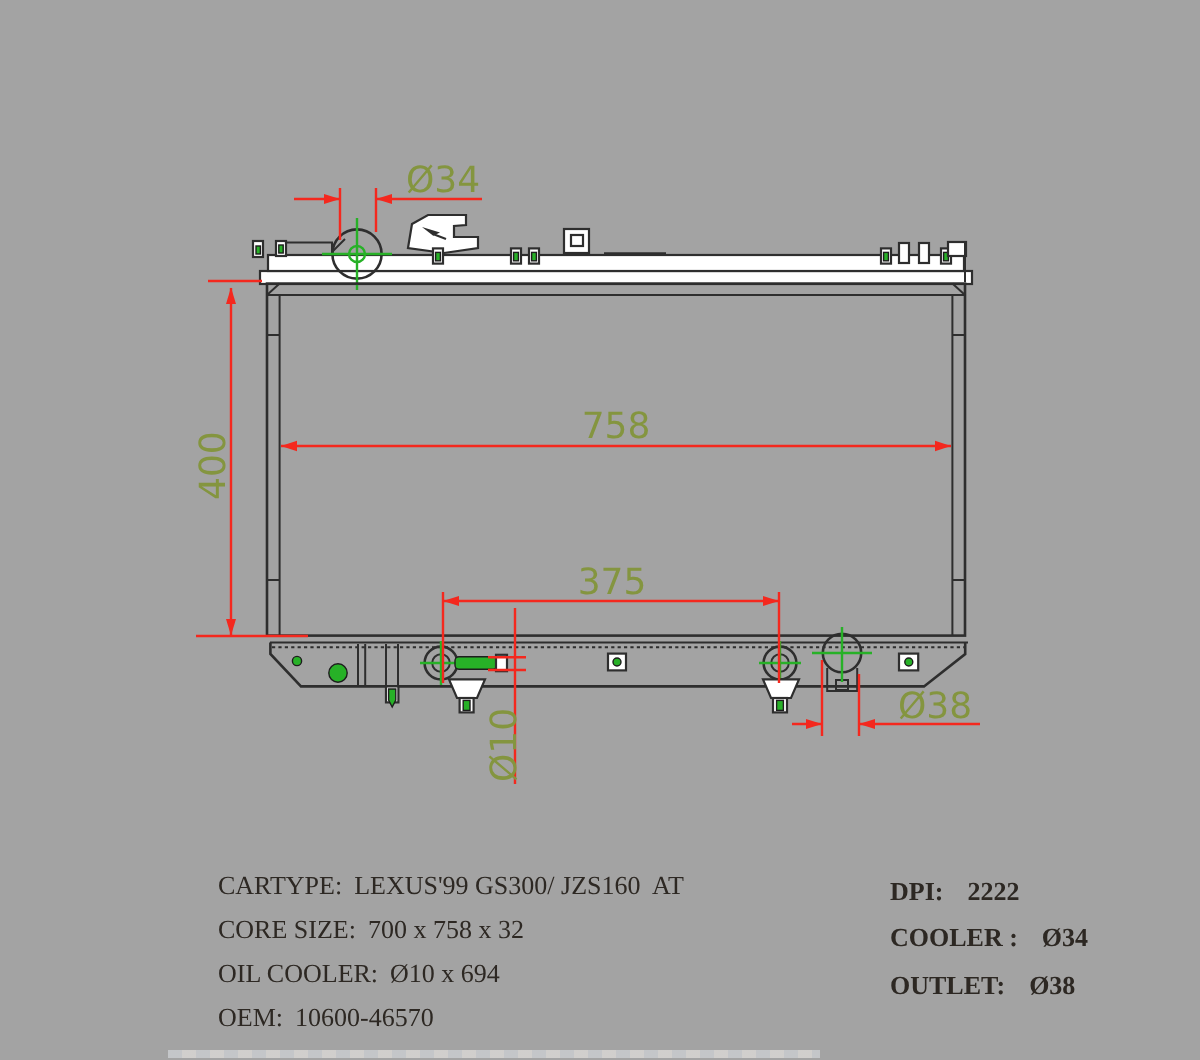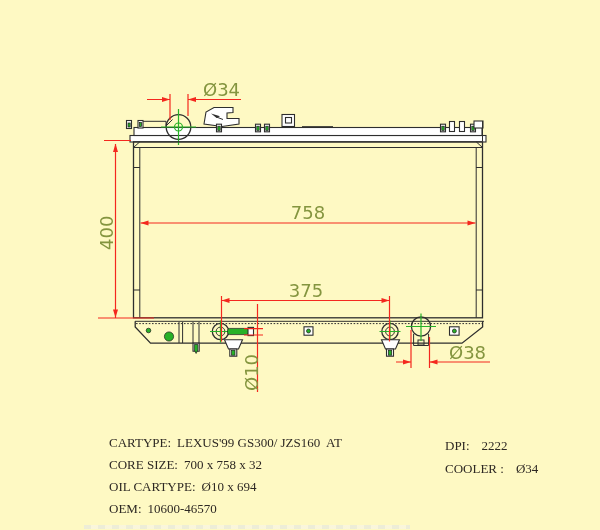--- a/index.html
+++ b/index.html
@@ -1,34 +1,34 @@
 <!DOCTYPE html>
 <html><head>
 <meta charset="utf-8">
 <style>
   html,body{margin:0;padding:0;background:#fff;}
-  .screen{position:relative;width:600px;height:530px;background:#fef9c3;overflow:hidden;
+  .screen{position:relative;width:600px;height:530px;background:#a3a3a3;overflow:hidden;
           font-family:"Liberation Sans",sans-serif;}
   .diagram{position:absolute;top:0;left:0;}
   
   .ln{stroke:#2e2e2e;fill:none;stroke-width:1.3;}
   .lnf{stroke:#2e2e2e;fill:#ffffff;stroke-width:1.1;}
   .thin{stroke-width:1;}
   .grn{stroke:#27b127;fill:none;stroke-width:1.2;}
   .grnf{fill:#27b127;stroke:#1d1d1d;stroke-width:0.7;}
   .red{stroke:#f4281e;fill:none;stroke-width:1.2;}
   .redf{fill:#f4281e;stroke:none;}
   .dimtxt{fill:#84953f;font-family:"DejaVu Sans",sans-serif;font-size:18px;}
   
   .specs{position:absolute;top:406px;left:0;width:600px;height:120px;
          font-family:"Liberation Serif",serif;color:#2d2823;font-size:13px;}
   .col-left{position:absolute;left:83px;top:4px;}
   .col-right{position:absolute;left:419px;top:4px;}
   .row{height:22px;line-height:22px;white-space:pre;}
-  .col-right .row{height:23.5px;line-height:23.5px;}
+  .col-right .row{height:23.5px;line-height:23.5px;font-weight:bold;}
   .lbl{margin-right:6px;}
   .col-right .lbl{margin-right:12px;}
   .ghost{position:absolute;left:84px;top:525px;width:326px;height:4px;opacity:.55;
          background:repeating-linear-gradient(90deg,#dfe3e8 0 7px,#f6f3ef 7px 14px);}
 </style>
 </head>
 <body>
 
 <div class="screen">
 
@@ -176,30 +176,33 @@
 
   <div class="specs">
     <div class="col-left">
       <div class="row">
         <span class="lbl">CARTYPE:</span><span class="val">LEXUS'99 GS300/ JZS160  AT</span>
       </div>
       <div class="row">
         <span class="lbl">CORE SIZE:</span><span class="val">700 x 758 x 32</span>
       </div>
       <div class="row">
-        <span class="lbl">OIL CARTYPE:</span><span class="val">Ø10 x 694</span>
+        <span class="lbl">OIL COOLER:</span><span class="val">Ø10 x 694</span>
       </div>
       <div class="row">
         <span class="lbl">OEM:</span><span class="val">10600-46570</span>
       </div>
     </div>
     <div class="col-right">
       <div class="row">
         <span class="lbl">DPI:</span><span class="val">2222</span>
       </div>
       <div class="row">
         <span class="lbl">COOLER :</span><span class="val">Ø34</span>
       </div>
+      <div class="row">
+        <span class="lbl">OUTLET:</span><span class="val">Ø38</span>
+      </div>
     </div>
   </div>
 
   <div class="ghost"></div>
 </div>
 
 </body></html>

